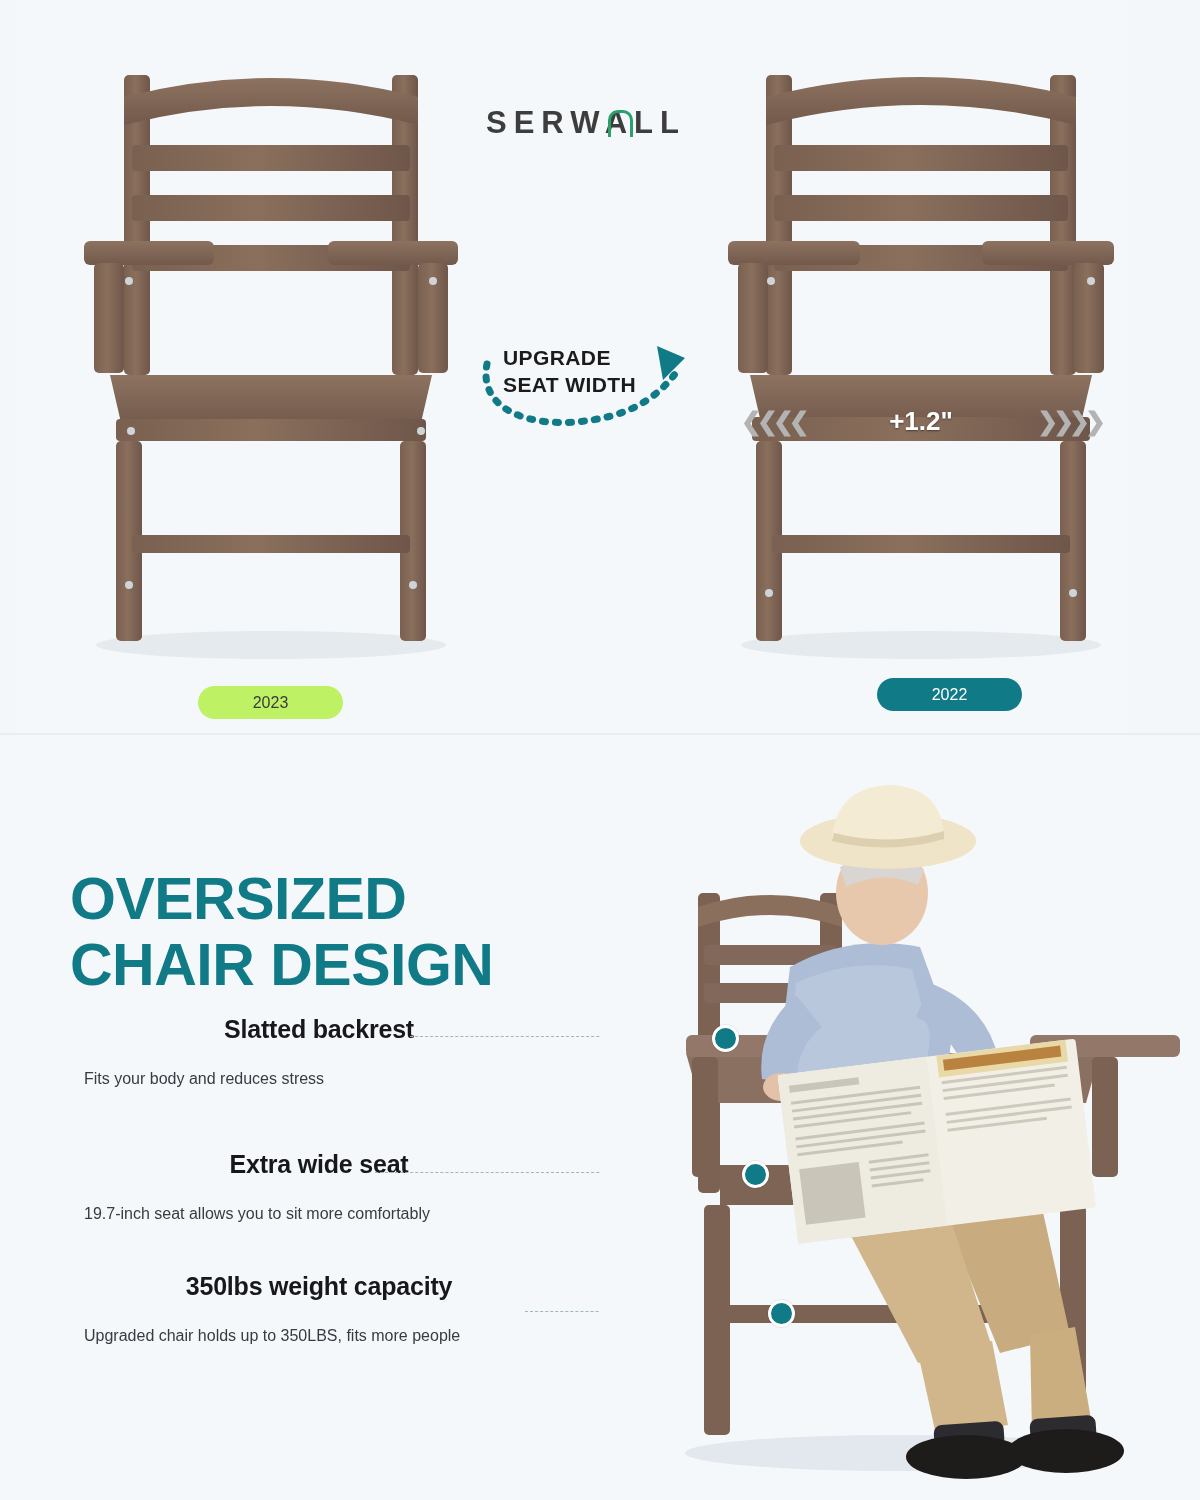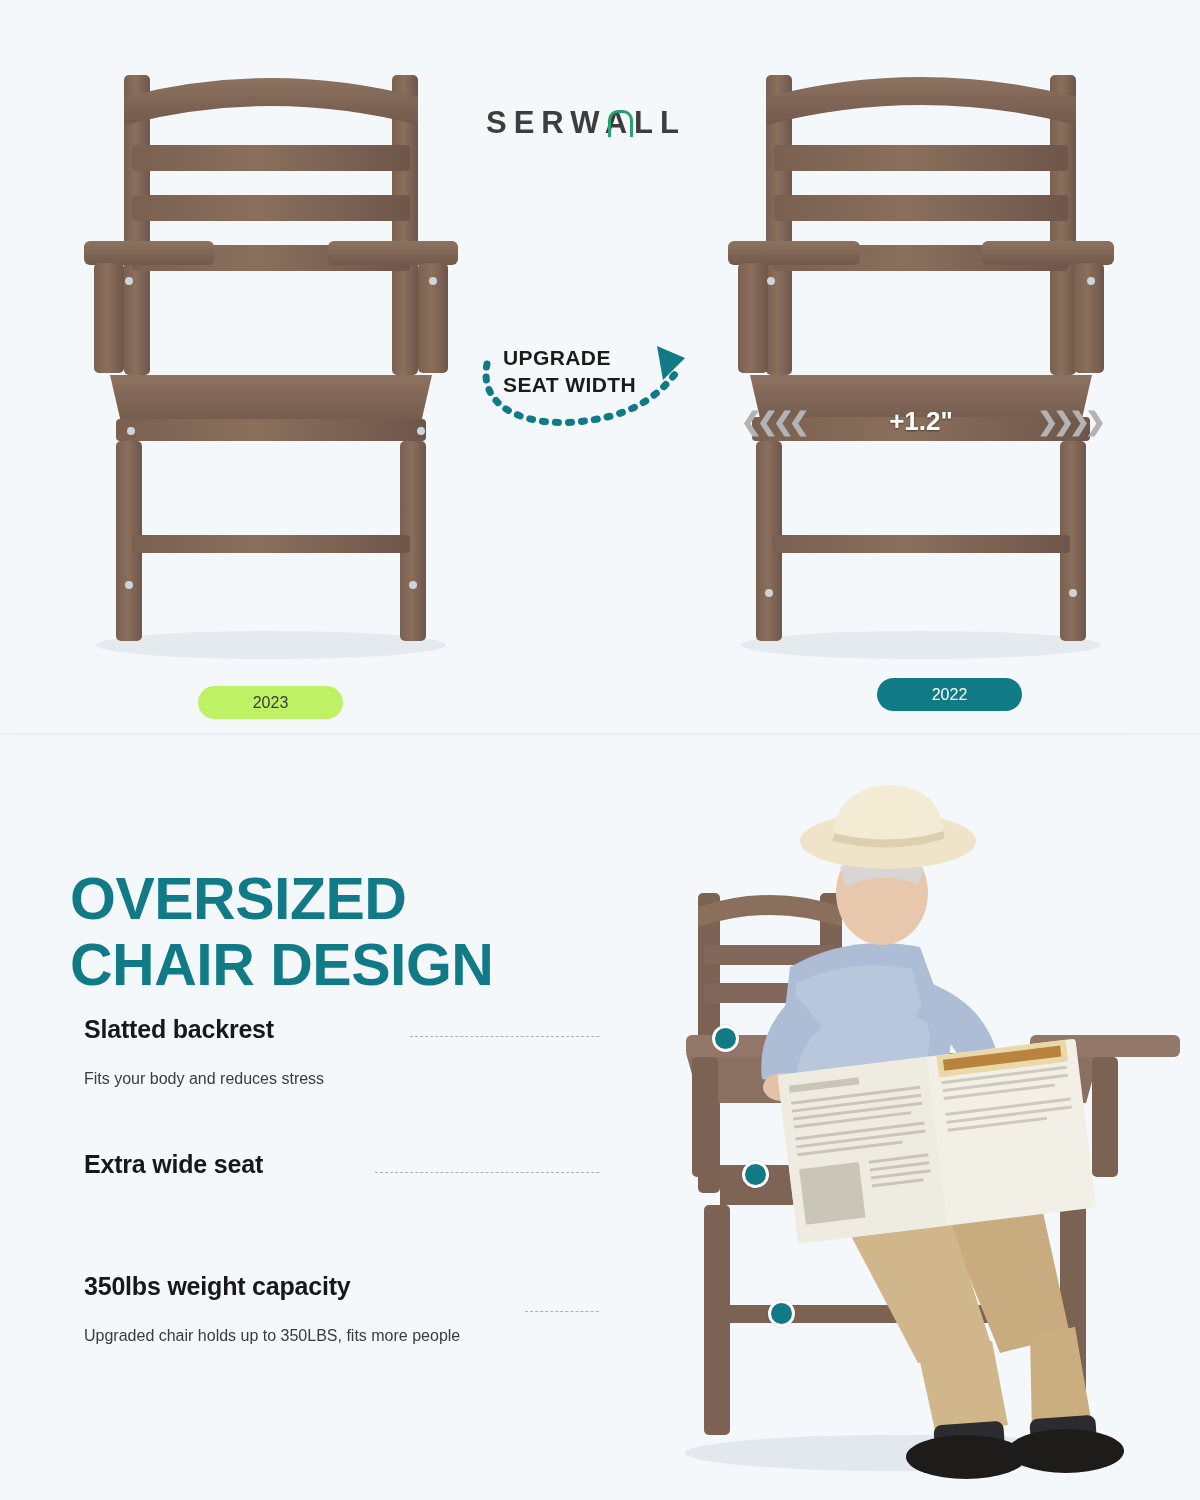--- a/index.html
+++ b/index.html
@@ -58,21 +58,21 @@
   
   .bottom-panel { position:absolute; left:0; top:735px; width:1200px; height:765px; background:#f5f8fb; }
 
   .headline {
     position:absolute; left:70px; top:866px; width:560px;
     font-size:59px; font-weight:700; line-height:1.12; color:#117a87;
     letter-spacing:-.5px;
   }
 
   .feature { position:absolute; left:84px; width:470px; }
-  .feature-title { font-size:25px; font-weight:700; color:#17171c; letter-spacing:-.2px; }
+  .feature-title { font-size:25px; font-weight:700; color:#17171c; letter-spacing:-.2px;text-align:center; }
   .feature-desc { font-size:16px; color:#3a3a42; line-height:1.4; margin-top:24px; }
   .f1 { top:1015px; }
   .f2 { top:1150px; }
   .f3 { top:1272px; }
 
   .leader { position:absolute; height:1px; border-top:1px dashed #9fb6bd; }
   .l1 { left:410px; top:1036px; width:300px; }
   .l2 { left:375px; top:1172px; width:360px; }
   .l3 { left:525px; top:1311px; width:240px; }
 
@@ -197,20 +197,21 @@
     <span>OVERSIZED</span><br>
     <span>CHAIR DESIGN</span>
   </div>
 
   <div class="feature f1">
     <div class="feature-title">Slatted backrest</div>
     <div class="feature-desc">Fits your body and reduces stress</div>
   </div>
   <div class="feature f2">
     <div class="feature-title">Extra wide seat</div>
+    <div class="feature-desc">19.7-inch seat allows you to sit more comfortably</div>
   </div>
   <div class="feature f3">
     <div class="feature-title">350lbs weight capacity</div>
     <div class="feature-desc">Upgraded chair holds up to 350LBS, fits more people</div>
   </div>
 
   <div class="leader l1"></div>
   <div class="leader l2"></div>
   <div class="leader l3"></div>
 

